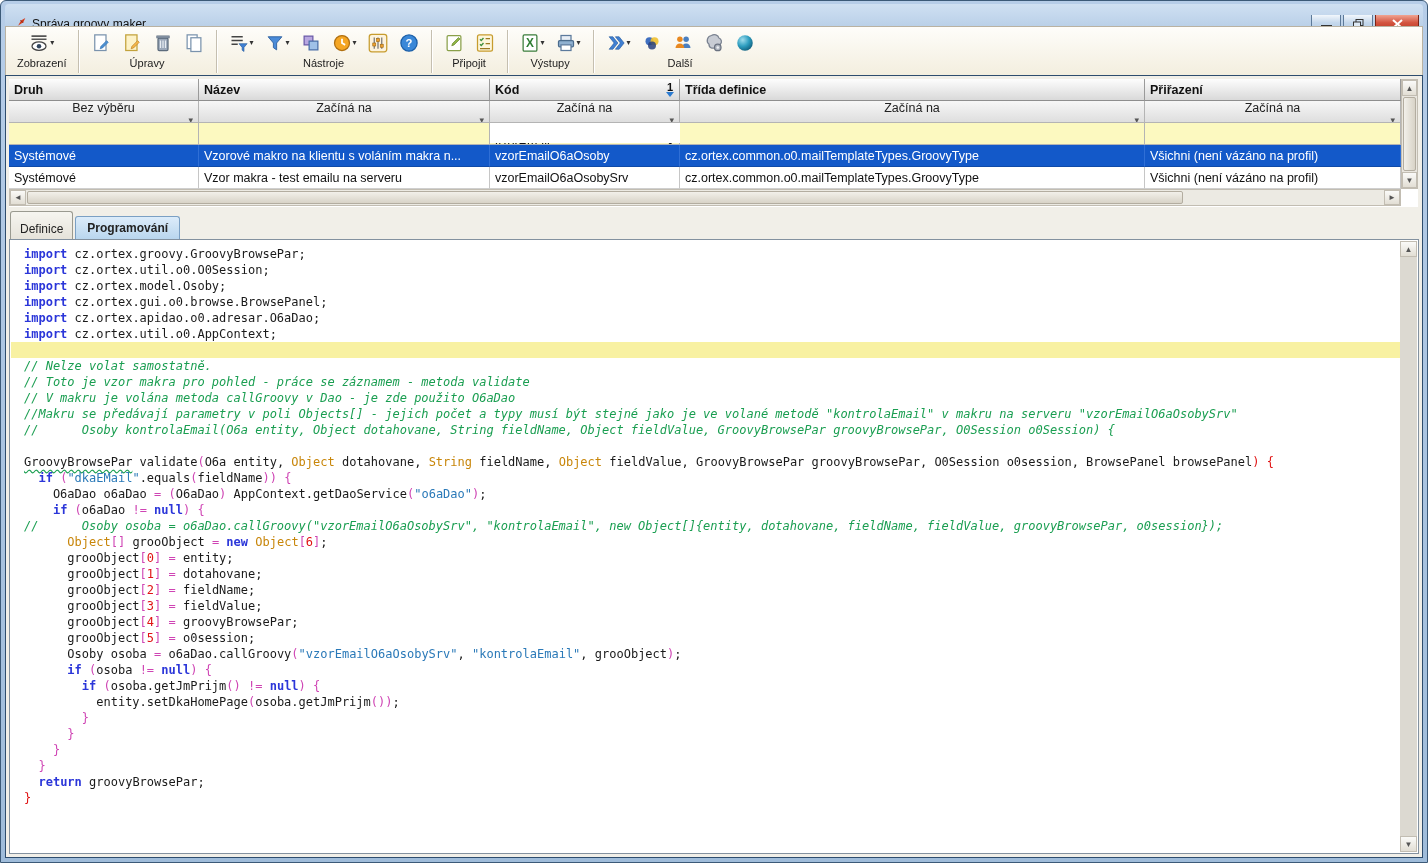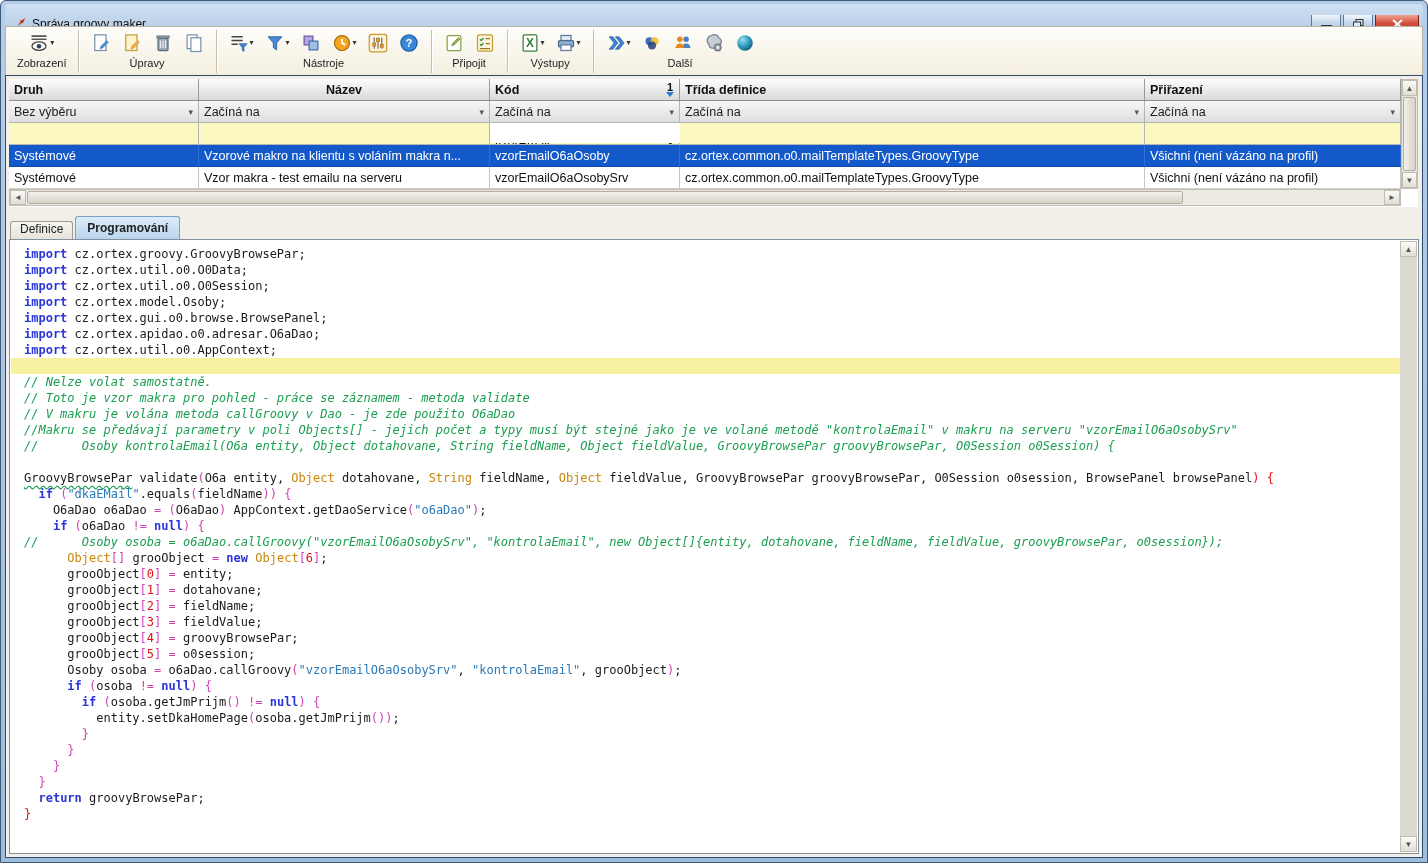--- a/index.html
+++ b/index.html
@@ -33,41 +33,41 @@
   
   .main{position:absolute;top:74px;left:4px;right:4px;bottom:4px;border:1px solid #2e4d6e;
         background:#f1efe8;}
   
   .grid{position:absolute;top:3px;left:3px;width:1409px;height:128px;background:#fff;}
   .grid-main{position:absolute;left:0;top:0;width:1392px;}
   .grow{display:flex;height:22px;}
   .gcell{box-sizing:border-box;border-right:1px solid #b4b4b4;border-bottom:1px solid #b4b4b4;
          padding:0 5px;display:flex;align-items:center;font-size:12.5px;color:#111;overflow:hidden;white-space:nowrap;}
   .ghead .gcell{background:linear-gradient(#fdfdfd,#d9d9d9);font-weight:bold;border-right:1px solid #9a9a9a;border-bottom:1px solid #8e8e8e;}
-  .gfilter .gcell{background:linear-gradient(#f7f7f7,#dedede);color:#222;}
+  .gfilter .gcell{background:linear-gradient(#f7f7f7,#dedede);color:#222;flex-direction:column;}
   .gfilter .chev{margin-left:auto;font-size:9px;color:#555;}
   .gsearch .gcell{background:#fcf9c0;}
   .gsearch .clear{margin-left:auto;font-size:13px;font-weight:bold;color:#111;}
   .gdata .gcell{background:#fff;border-bottom:1px solid #cfcfcf;border-right:1px solid #c6c6c6;}
   .gdata.sel .gcell{background:#1359c9;color:#fff;border-right:1px solid #2f6fd6;border-bottom:1px solid #0f4aa8;}
   .sortbadge{margin-left:auto;display:flex;flex-direction:column;align-items:center;line-height:9px;}
   .sortbadge b{font-size:11px;color:#111;}
   .sortbadge .tri{width:0;height:0;border-left:4px solid transparent;border-right:4px solid transparent;border-top:5px solid #2a7ad0;}
   
   .grid-vsb{position:absolute;right:0;top:0;width:17px;height:110px;background:#e9e6df;border:1px solid #c2bdb2;box-sizing:border-box;
             display:flex;flex-direction:column;justify-content:space-between;align-items:center;}
   .sb-btn{width:100%;height:16px;background:linear-gradient(#fafaf8,#e2ded4);border:1px solid #c2bdb2;box-sizing:border-box;
           font-size:8px;color:#555;display:flex;align-items:center;justify-content:center;}
   .grid-hsb{position:absolute;left:0;top:110px;width:1392px;height:17px;background:#eceae3;border:1px solid #c2bdb2;box-sizing:border-box;display:flex;align-items:stretch;}
   .hs-track{flex:1;position:relative;}
   .hs-thumb{position:absolute;left:1px;top:1px;bottom:1px;width:85%;background:linear-gradient(#f2f0ea,#d8d3c7);border:1px solid #b3ada0;border-radius:2px;}
   .vs-thumb{position:absolute;left:1px;right:1px;top:17px;bottom:17px;background:linear-gradient(90deg,#f2f0ea,#d8d3c7);border:1px solid #b3ada0;border-radius:2px;}
   
   .tabs{position:absolute;top:140px;left:4px;height:23px;display:flex;align-items:flex-end;}
-  .tab{font-size:12px;color:#222;padding:0 9px 3px;border:1px solid #9a9a90;border-bottom:none;
+  .tab{font-size:12px;color:#222;padding:10px 9px 3px;border:1px solid #9a9a90;border-bottom:none;
        background:linear-gradient(#f6f5f0,#e6e3da);border-radius:3px 3px 0 0;margin-right:2px;position:relative;}
   .tab.active{font-weight:bold;background:linear-gradient(#dcecfa,#b9d6ee);border-color:#7ba0c4;padding:4px 11px;z-index:2;}
   
   .codewrap{position:absolute;top:163px;left:3px;right:3px;bottom:3px;border:1px solid #83919f;background:#fff;}
   .code{position:absolute;inset:1px 18px 1px 1px;overflow:hidden;padding:5px 0 0 13px;
         font-family:"DejaVu Sans Mono","Liberation Mono",monospace;font-size:12px;}
   .cl{height:16px;line-height:16px;white-space:pre;}
   .cl.hl{background:#f8f1a2;margin-left:-13px;padding-left:13px;margin-right:-4px;}
   .sx-k{font-weight:bold;}
   .sx-c{font-style:italic;}
@@ -327,21 +327,21 @@
     </div>
 
   <div class="main">
 
     <div class="grid">
       <div class="grid-main">
           <div class="grow ghead">
             <div class="gcell" style="width: 190px; flex: 0 0 190px;">
               <span>Druh</span>
             </div>
-            <div class="gcell" style="width: 291px; flex: 0 0 291px; justify-content: center;">
+            <div class="gcell" style="width: 291px; flex: 0 0 291px;">
               <span>Název</span>
             </div>
             <div class="gcell" style="width: 190px; flex: 0 0 190px;">
               <span>Kód</span>
               <span class="sortbadge">
                 <b>1</b>
                 <i class="tri"></i>
               </span>
             </div>
             <div class="gcell" style="width: 465px; flex: 0 0 465px;">
@@ -421,21 +421,20 @@
     </div>
 
     <div class="tabs">
       <div class="tab">Definice</div>
       <div class="tab active">Programování</div>
     </div>
 
     <div class="codewrap">
       <div class="code">
           <div class="cl"><span class="sx-k">import</span><span class="sx-d"> cz.ortex.groovy.GroovyBrowsePar;</span></div>
-          <div class="cl"><span class="sx-k">import</span><span class="sx-d"> cz.ortex.util.o0.O0Data;</span></div>
           <div class="cl"><span class="sx-k">import</span><span class="sx-d"> cz.ortex.util.o0.O0Session;</span></div>
           <div class="cl"><span class="sx-k">import</span><span class="sx-d"> cz.ortex.model.Osoby;</span></div>
           <div class="cl"><span class="sx-k">import</span><span class="sx-d"> cz.ortex.gui.o0.browse.BrowsePanel;</span></div>
           <div class="cl"><span class="sx-k">import</span><span class="sx-d"> cz.ortex.apidao.o0.adresar.O6aDao;</span></div>
           <div class="cl"><span class="sx-k">import</span><span class="sx-d"> cz.ortex.util.o0.AppContext;</span></div>
           <div class="cl hl"></div>
           <div class="cl"><span class="sx-c">// Nelze volat samostatně.</span></div>
           <div class="cl"><span class="sx-c">// Toto je vzor makra pro pohled - práce se záznamem - metoda validate</span></div>
           <div class="cl"><span class="sx-c">// V makru je volána metoda callGroovy v Dao - je zde použito O6aDao</span></div>
           <div class="cl"><span class="sx-c">//Makru se předávají parametry v poli Objects[] - jejich počet a typy musí být stejné jako je ve volané metodě "kontrolaEmail" v makru na serveru "vzorEmailO6aOsobySrv"</span></div>

